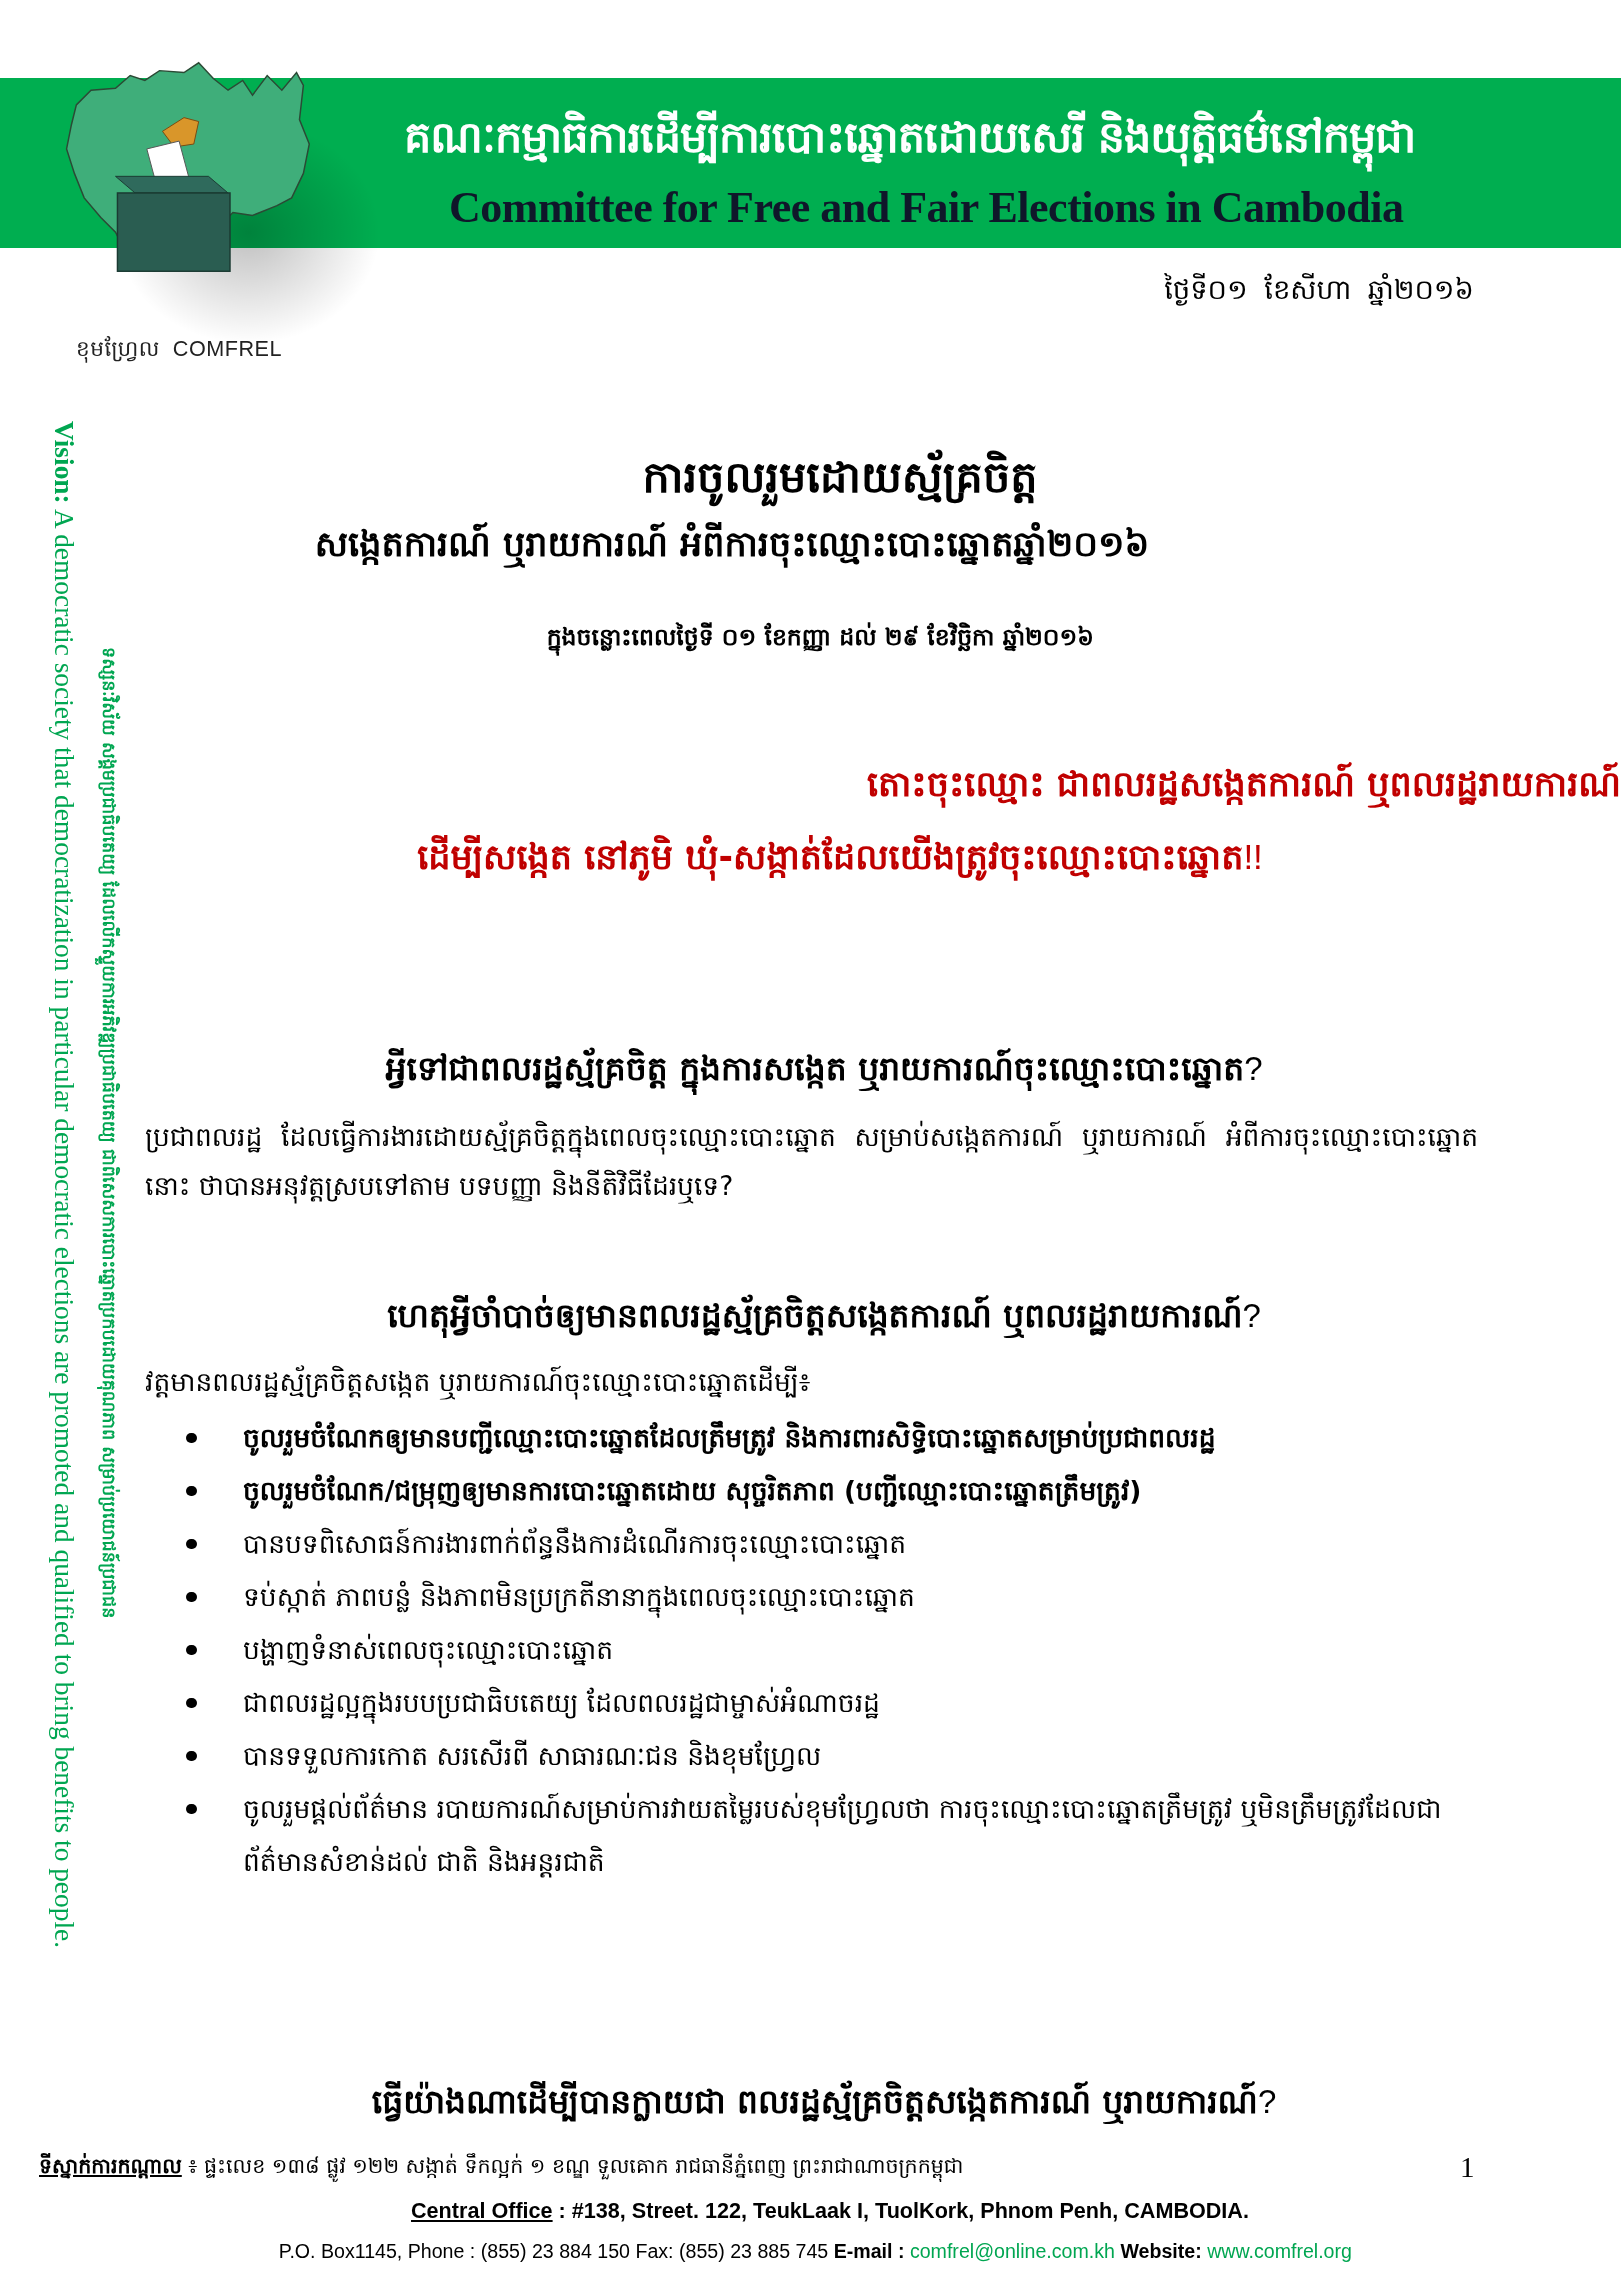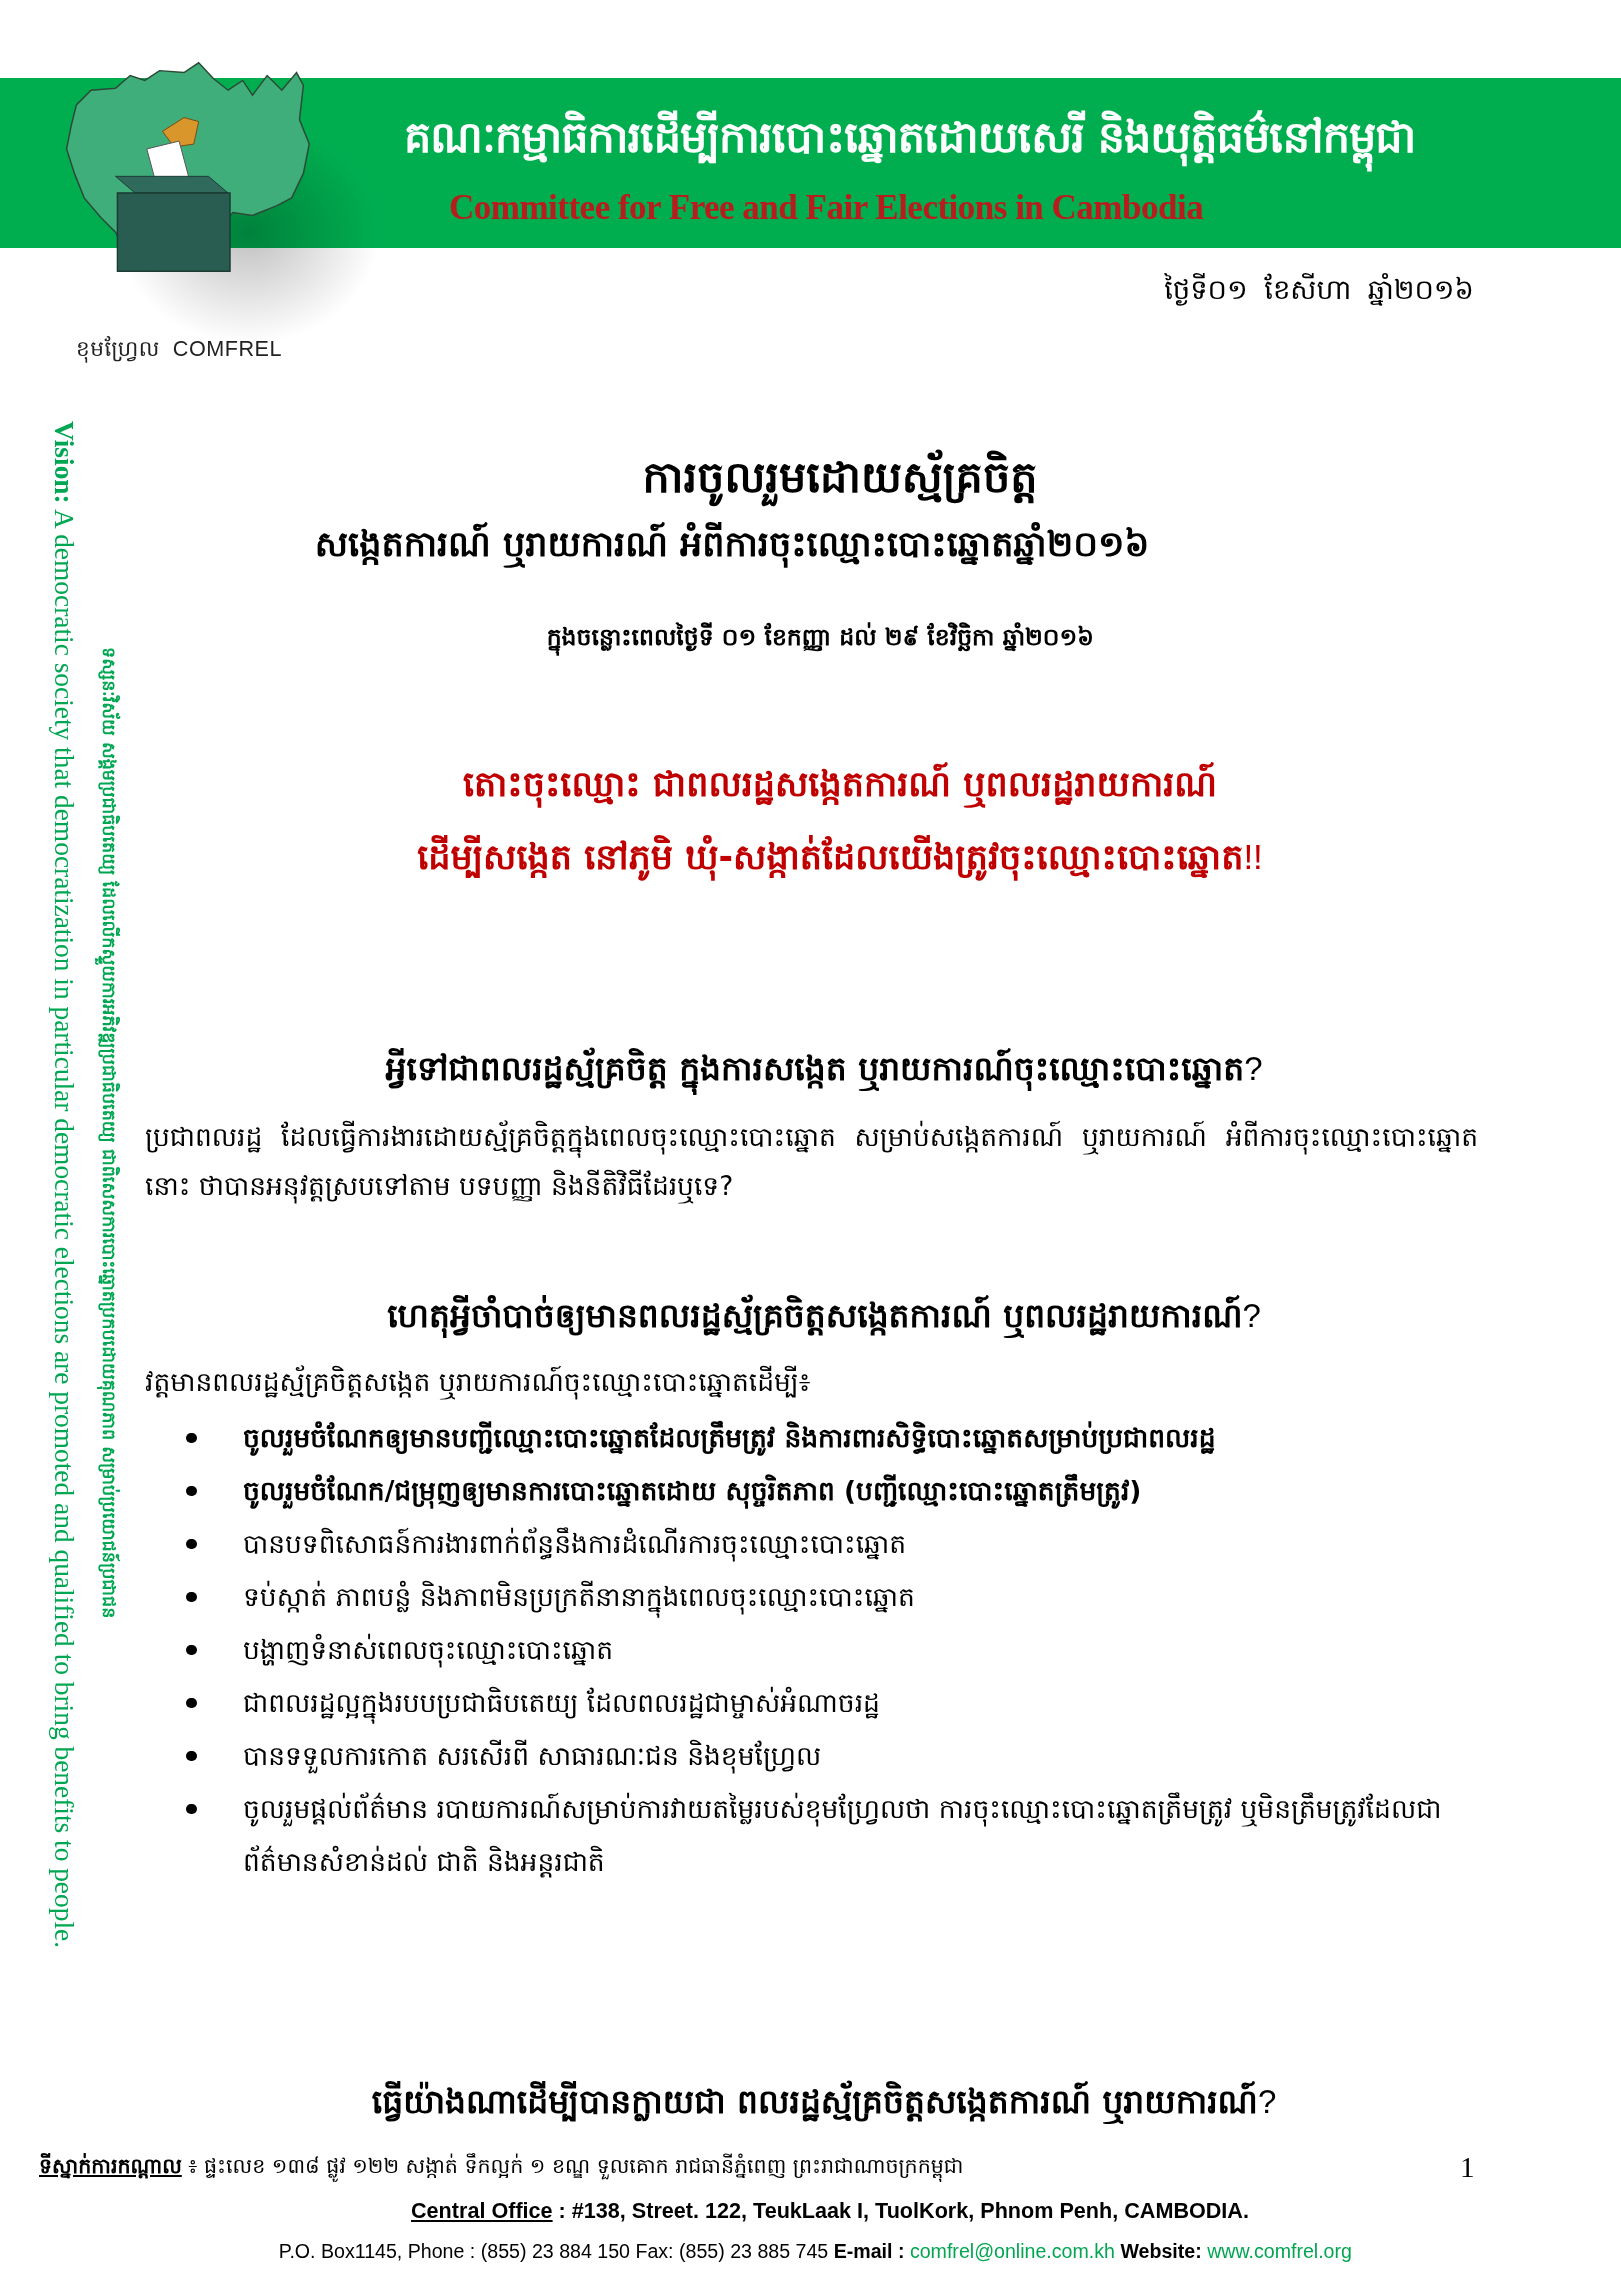--- a/index.html
+++ b/index.html
@@ -4,36 +4,36 @@
 <style>
   html, body { margin:0; padding:0; background:#ffffff; }
   body { width:1621px; height:2293px; position:relative; overflow:hidden; font-family:"DejaVu Sans", sans-serif; color:#000; }
 
   
   .band { position:absolute; left:0; top:78px; width:1621px; height:170px; background:#00AE50; }
   .logo { position:absolute; left:47px; top:51px; width:274px; height:279px; }
   .logo-shadow { position:absolute; left:69px; top:69px; width:265px; height:225px; background:radial-gradient(ellipse at center, rgba(0,0,0,0.25), rgba(0,0,0,0) 70%); }
   .logo-caption { position:absolute; left:29px; top:284px; font-family:"Liberation Sans", sans-serif; font-size:21.6px; color:#222; white-space:nowrap; letter-spacing:0.5px; }
   .org-kh { position:absolute; left:404px; top:106px; width:961px; color:#fff; font-family:"DejaVu Sans", sans-serif; font-weight:bold; font-size:43px; line-height:63px; white-space:nowrap; letter-spacing:-1px; }
-  .org-en { position:absolute; left:449px; top:186px; color:#b91c1c; font-family:"Liberation Serif", serif; font-weight:bold; font-size:35px; line-height:43px; white-space:nowrap; letter-spacing:-0.5px; }
+  .org-en { position:absolute; left:449px; top:186px; color:#0f172a; font-family:"Liberation Serif", serif; font-weight:bold; font-size:44px; line-height:43px; white-space:nowrap; letter-spacing:-0.5px; }
   .date { position:absolute; right:147px; top:272px; font-family:"DejaVu Sans", sans-serif; font-size:27.4px; white-space:nowrap; word-spacing:7.8px; }
 
   
   .vision { position:absolute; left:80px; top:421px; transform-origin:0 0; transform:rotate(90deg); white-space:nowrap; color:#00A651; }
   .vision-en { font-family:"Liberation Serif", serif; font-size:27.4px; line-height:33px; }
   .vision-en b { font-weight:bold; }
   .vision-kh { position:absolute; left:120px; top:647px; transform-origin:0 0; transform:rotate(90deg); white-space:nowrap; color:#00A651; font-size:17.6px; line-height:23.5px; font-weight:bold; }
 
   
   .t1 { position:absolute; left:0; width:1621px; top:446px; text-align:center; font-weight:bold; font-size:43px; line-height:63px; padding-left:59px; box-sizing:border-box; }
   .t2 { position:absolute; left:0; width:1405px; top:519px; text-align:center; font-weight:bold; font-size:35px; line-height:51px; padding-left:59px; box-sizing:border-box; }
   .t3 { position:absolute; left:0; width:1621px; top:578px; text-align:center; font-weight:bold; font-size:23.5px; line-height:35px; padding-left:19.6px; box-sizing:border-box;margin-top:42px; }
 
   .red { position:absolute; left:0; width:1621px; text-align:center; color:#C00000; font-weight:bold; font-size:35px; line-height:55px; padding-left:59px; box-sizing:border-box; white-space:nowrap; }
-  .red1 { top:757px; }
+  .red1 { top:757px;text-align:right; }
   .red2 { top:829px; }
 
   .qh { position:absolute; left:0; width:1621px; text-align:center; font-weight:bold; font-size:33px; line-height:55px; padding-left:27px; box-sizing:border-box; white-space:nowrap; }
   .qh .qm { font-weight:normal; font-family:"Liberation Sans", sans-serif; }
   .q1 { top:1041px; }
   .q2 { top:1288px; }
   .q3 { top:2074px; }
 
   .para { position:absolute; left:145px; width:1333px; font-size:26.5px; line-height:49px; }
   .p1 { top:1112px; text-align:justify; }

